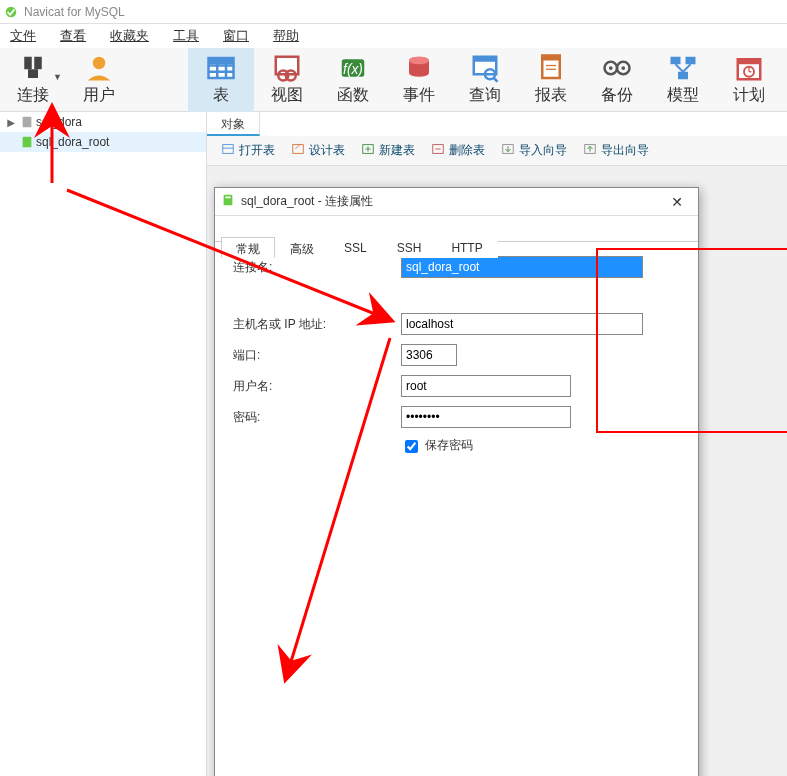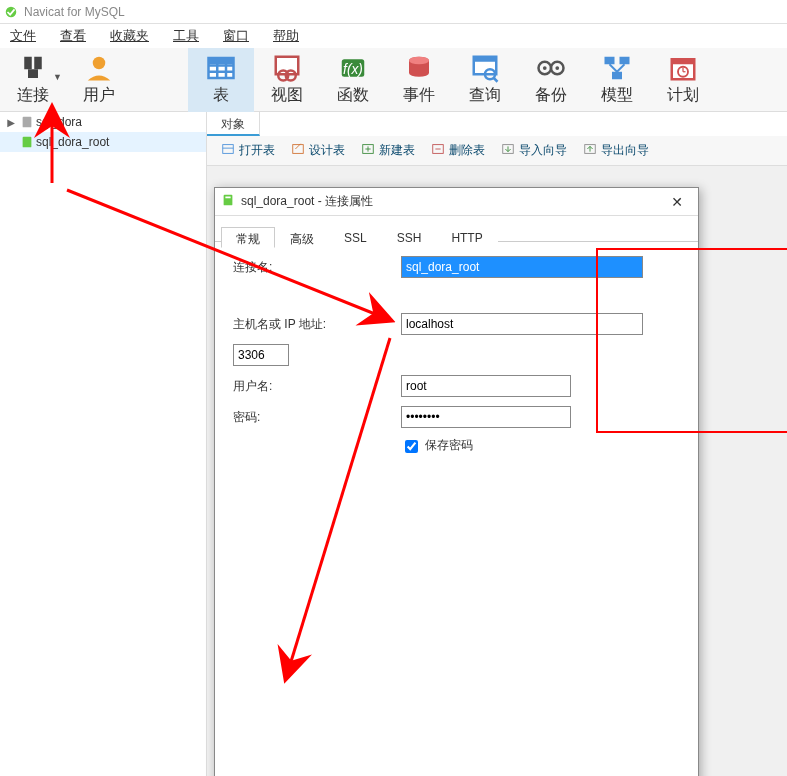--- a/index.html
+++ b/index.html
@@ -33,21 +33,21 @@
   .obj-toolbar { height: 30px; display: flex; align-items: center; padding: 0 8px; gap: 4px; border-bottom: 1px solid #ddd; background: #f7f7f7; }
   .obj-btn { display: flex; align-items: center; gap: 4px; padding: 2px 6px; color: #0c4a6e; font-size: 12px; }
   .obj-btn svg { width: 14px; height: 14px; }
 
   
   .dialog { position: absolute; left: 214px; top: 187px; width: 485px; height: 617px; background: #fff; border: 1px solid #888; box-shadow: 2px 2px 10px rgba(0,0,0,0.3); display: flex; flex-direction: column; z-index: 100; }
   .dlg-title { height: 28px; display: flex; align-items: center; padding: 0 6px; gap: 6px; border-bottom: 1px solid #ddd; }
   .dlg-title .dt-text { flex: 1; font-size: 12px; }
   .dlg-title .dt-close { width: 30px; text-align: center; font-size: 14px; cursor: default; }
   .dlg-tabs { height: 26px; display: flex; border-bottom: 1px solid #ccc; padding-left: 6px; padding-top: 4px; gap: 0; }
-  .dlg-tab { padding: 3px 14px; border: 1px solid transparent; font-size: 12px; color: #333; position: relative; top: 7px; background: #fff; }
+  .dlg-tab { padding: 3px 14px; border: 1px solid transparent; font-size: 12px; color: #333; position: relative; top: 17px; background: #fff; }
   .dlg-tab.active { border: 1px solid #ccc; border-bottom: 1px solid #fff; }
   .dlg-body { flex: 1; padding: 14px 18px 0 18px; }
   .form-row { display: flex; align-items: center; margin-bottom: 9px; }
   .form-row .flabel { width: 168px; font-size: 12px; color: #333; }
   .form-row input[type=text], .form-row input[type=password] { height: 22px; border: 1px solid #888; padding: 0 4px; font-size: 12px; outline: none; }
   .form-row .w1 { width: 242px; }
   .form-row .w2 { width: 170px; }
   .form-row .w3 { width: 56px; }
   .sel-input { background: #1e90ff; color: #fff; }
   .chk-row { margin-left: 168px; display: flex; align-items: flex-start; gap: 4px; font-size: 12px; }
@@ -137,20 +137,29 @@
       <div class="tlabel">事件</div>
     </div>
     <div class="tbtn">
       <div class="ticon" style="width:30px;height:30px"><svg viewBox="0 0 24 24">
           <rect x="3" y="3" width="18" height="14" fill="#fff" stroke="#4a90d9" stroke-width="2"></rect>
           <rect x="3" y="3" width="18" height="4" fill="#4a90d9"></rect>
           <circle cx="16" cy="17" r="4" fill="none" stroke="#4a90d9" stroke-width="2"></circle>
           <line x1="19" y1="20" x2="22" y2="23" stroke="#4a90d9" stroke-width="2"></line>
         </svg></div>
       <div class="tlabel">查询</div>
+    </div>
+    <div class="tbtn">
+      <div class="ticon" style="width:30px;height:30px"><svg viewBox="0 0 24 24">
+          <rect x="5" y="2" width="14" height="18" fill="#fff" stroke="#d07030" stroke-width="2"></rect>
+          <rect x="5" y="2" width="14" height="4" fill="#d07030"></rect>
+          <line x1="8" y1="10" x2="16" y2="10" stroke="#d07030"></line>
+          <line x1="8" y1="13" x2="16" y2="13" stroke="#d07030"></line>
+        </svg></div>
+      <div class="tlabel">报表</div>
     </div>
     <div class="tbtn">
       <div class="ticon" style="width:30px;height:30px"><svg viewBox="0 0 24 24">
           <circle cx="7" cy="12" r="5" fill="none" stroke="#555" stroke-width="2"></circle>
           <circle cx="17" cy="12" r="5" fill="none" stroke="#555" stroke-width="2"></circle>
           <circle cx="7" cy="12" r="1.5" fill="#555"></circle>
           <circle cx="17" cy="12" r="1.5" fill="#555"></circle>
         </svg></div>
       <div class="tlabel">备份</div>
     </div>
@@ -273,20 +282,21 @@
     <div class="form-row">
       <div class="flabel">连接名:</div>
       <input type="text" class="w1 sel-input" value="sql_dora_root" style="">
     </div>
     <div style="height:26px"></div>
     <div class="form-row">
       <div class="flabel">主机名或 IP 地址:</div>
       <input type="text" class="w1" value="localhost" style="">
     </div>
     <div class="form-row">
+      <div class="flabel">端口:</div>
       <input type="text" class="w3" value="3306" style="">
     </div>
     <div class="form-row">
       <div class="flabel">用户名:</div>
       <input type="text" class="w2" value="root" style="">
     </div>
     <div class="form-row">
       <div class="flabel">密码:</div>
       <input type="text" class="w2" value="••••••••" style="">
     </div>

